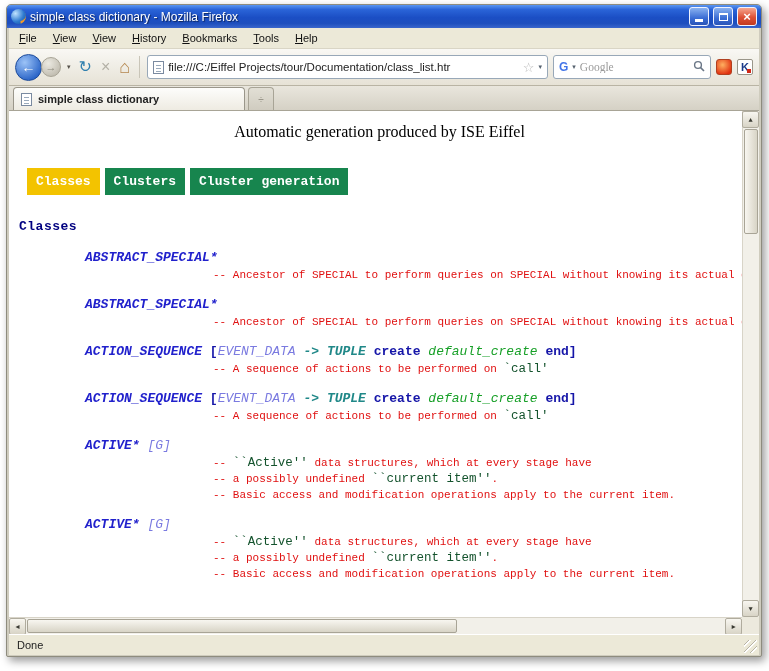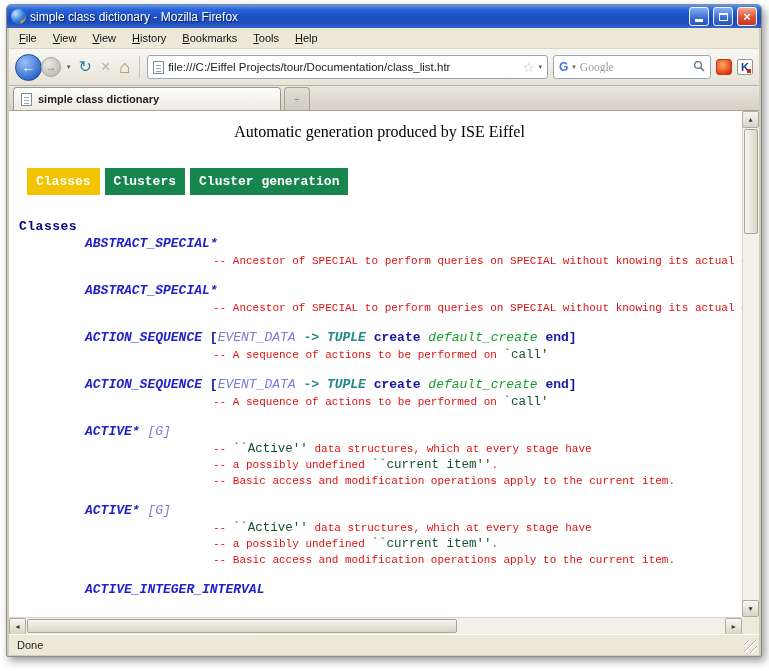--- a/index.html
+++ b/index.html
@@ -68,21 +68,21 @@
 
   .addon1 { width:16px; height:16px; border-radius:3px; flex:0 0 auto;
     background:radial-gradient(circle at 40% 35%, #ffb060, #e03010 80%); border:1px solid #b04020; }
   .addon2 { width:16px; height:16px; border-radius:2px; background:#fff; border:1px solid #9a968a; flex:0 0 auto;
     display:flex; align-items:center; justify-content:center; font-size:11px; font-weight:bold; color:#1a3a8a; position:relative; }
   .addon2::after { content:""; position:absolute; right:1px; bottom:1px; width:4px; height:4px; background:#d02818; }
 
   
   .tabbar { height:25px; background:linear-gradient(#e9e6dd,#d5d1c5); border-bottom:1px solid #a8a496;
     display:flex; align-items:flex-end; padding:2px 4px 0 4px; gap:3px; }
-  .tab-active { width:268px; height:23px; background:linear-gradient(#fdfdfb,#eeebe2);
+  .tab-active { width:232px; height:23px; background:linear-gradient(#fdfdfb,#eeebe2);
     border:1px solid #9a968a; border-bottom:none; border-radius:4px 4px 0 0;
     display:flex; align-items:center; gap:6px; padding:0 7px; font-size:11px; color:#222; }
   .tab-label { white-space:nowrap; overflow:hidden; font-weight:bold; }
   .tab-stub { width:26px; height:23px; background:linear-gradient(#e2dfd5,#d0ccc0);
     border:1px solid #a8a496; border-bottom:none; border-radius:4px 4px 0 0;
     display:flex; align-items:center; justify-content:center; color:#9a968a; font-size:10px; }
 
   
   .content { position:relative; height:523px; background:#fff; overflow:hidden; font-family:"Liberation Mono", monospace; }
   .content-inner { position:absolute; top:0; left:0; right:17px; bottom:17px; overflow:hidden; padding:6px 0 0 8px; }
@@ -91,21 +91,21 @@
   .btn-row { display:flex; gap:5px; margin:27px 0 0 10px; height:27px; }
   .pill { color:#fff; font-weight:bold; font-size:13px; display:flex; align-items:center; padding:0 9px; white-space:nowrap; }
   .pill-gold { background:#f3c300; }
   .pill-green { background:#17854e; }
   .goto { background:#310a66; display:flex; align-items:center; gap:7px; padding:0 9px; }
   .goto-label { color:#2fbf5f; font-weight:bold; font-size:13px; white-space:nowrap; }
   .goto-input { width:140px; height:17px; border:1px solid #202060; background:#fff; outline:none;
     font-family:"Liberation Mono",monospace; font-size:11px; }
 
   .section-title { color:#000080; font-weight:bold; font-size:13px; margin:24px 0 0 2px; letter-spacing:.5px; }
-  .entries { }
+  .entries { margin-top:14px; }
   .entry { margin-bottom:12px; }
   .sig { padding-left:68px; font-size:13px; line-height:19px; white-space:nowrap; }
   .cmt-line { padding-left:196px; font-size:11px; line-height:15px; white-space:nowrap; margin-top:1px; }
 
   .tk-cls  { color:#2121cc; font-style:italic; font-weight:bold; }
   .tk-gen  { color:#7a7ae0; font-style:italic; }
   .tk-con  { color:#208888; font-style:italic; font-weight:bold; }
   .tk-kw   { color:#1515a8; font-weight:bold; }
   .tk-feat { color:#18a028; font-style:italic; }
   .tk-cmt  { color:#e01010; }
@@ -241,23 +241,20 @@
             <div class="cmt-line"><span class="tk-cmt">-- </span><span class="tk-quote">``Active''</span><span class="tk-cmt"> data structures, which at every stage have</span></div>
             <div class="cmt-line"><span class="tk-cmt">-- a possibly undefined </span><span class="tk-quote">``current item''</span><span class="tk-cmt">.</span></div>
             <div class="cmt-line"><span class="tk-cmt">-- Basic access and modification operations apply to the current item.</span></div>
           </div>
           <div class="entry">
             <div class="sig"><span class="tk-cls">ACTIVE*</span><span class="tk-plain"> </span><span class="tk-gen">[G]</span></div>
             <div class="cmt-line"><span class="tk-cmt">-- </span><span class="tk-quote">``Active''</span><span class="tk-cmt"> data structures, which at every stage have</span></div>
             <div class="cmt-line"><span class="tk-cmt">-- a possibly undefined </span><span class="tk-quote">``current item''</span><span class="tk-cmt">.</span></div>
             <div class="cmt-line"><span class="tk-cmt">-- Basic access and modification operations apply to the current item.</span></div>
           </div>
-          <div class="entry">
-            <div class="sig"><span class="tk-cls">ACTIVE_INTEGER_INTERVAL</span></div>
-          </div>
         </div>
     </div>
 
     <div class="vscroll">
       <span class="sb-btn sb-up">▲</span>
       <span class="v-thumb"></span>
       <span class="sb-btn sb-down">▼</span>
     </div>
 
     <div class="hscroll">

